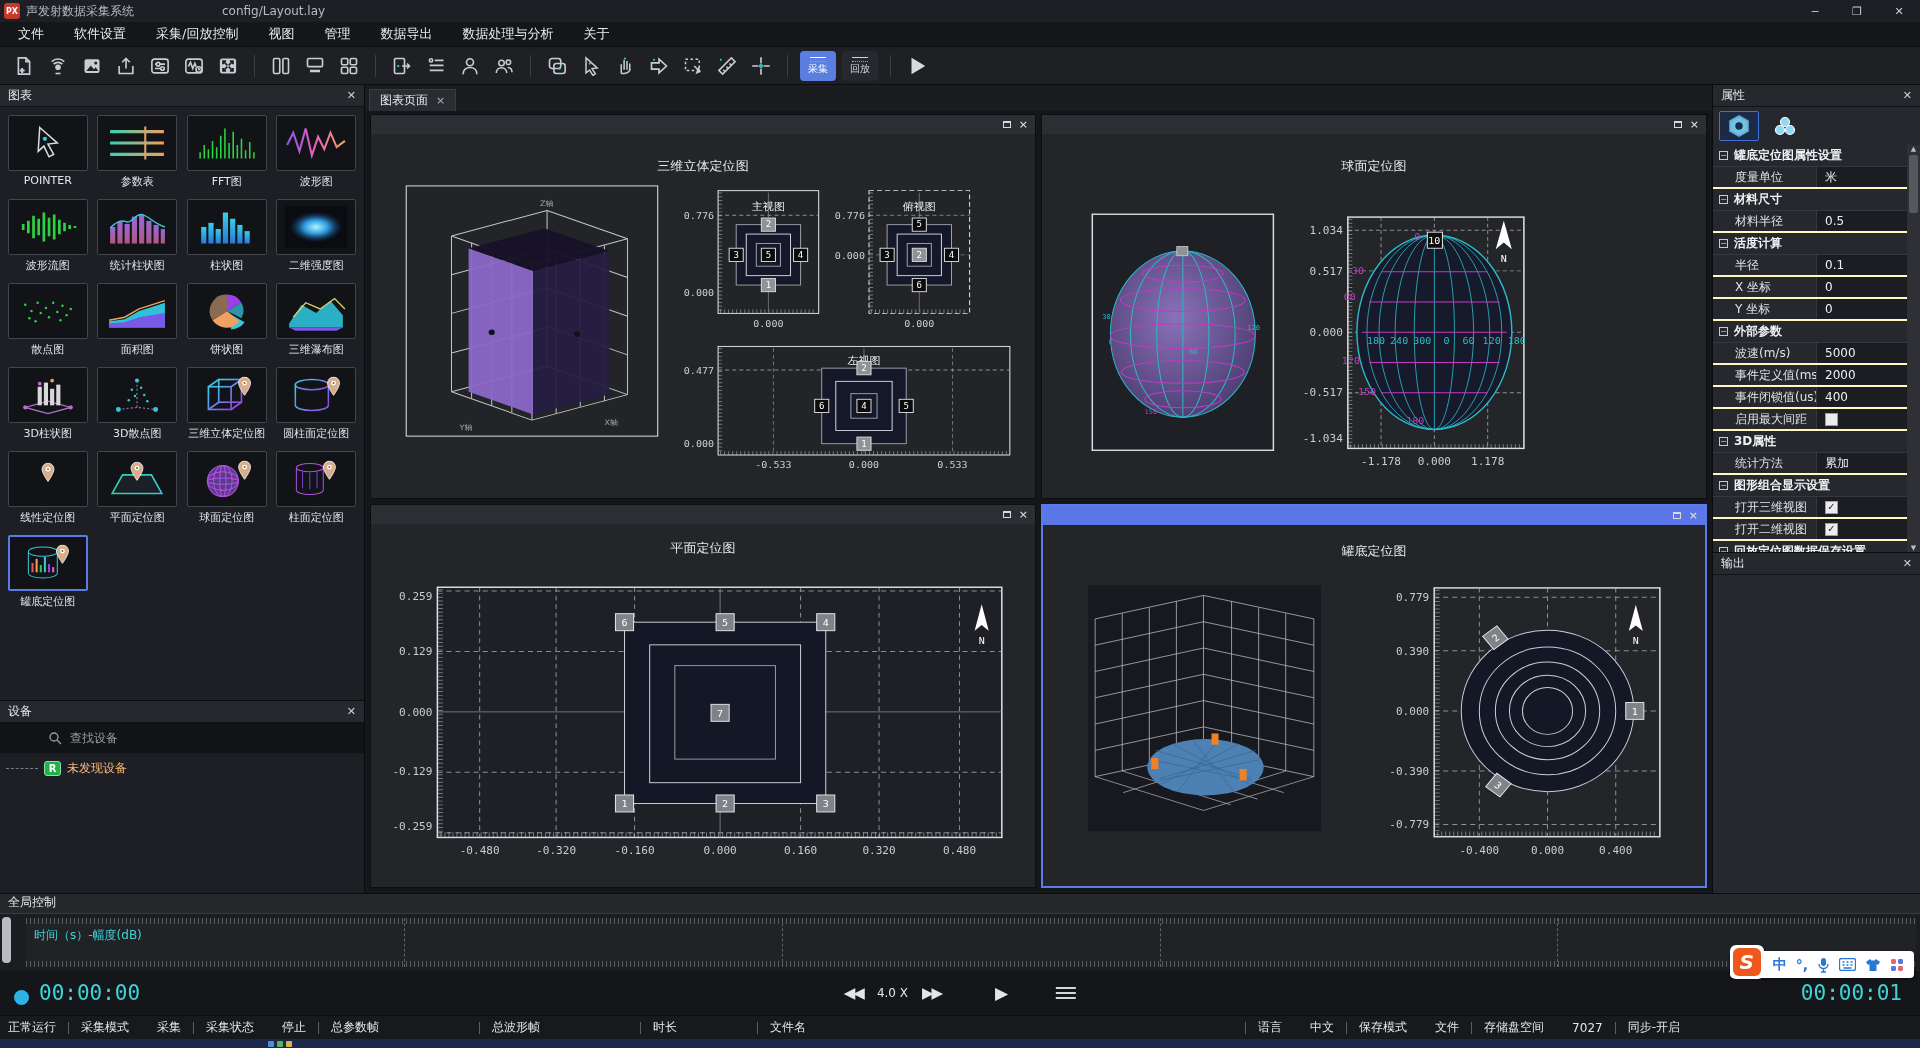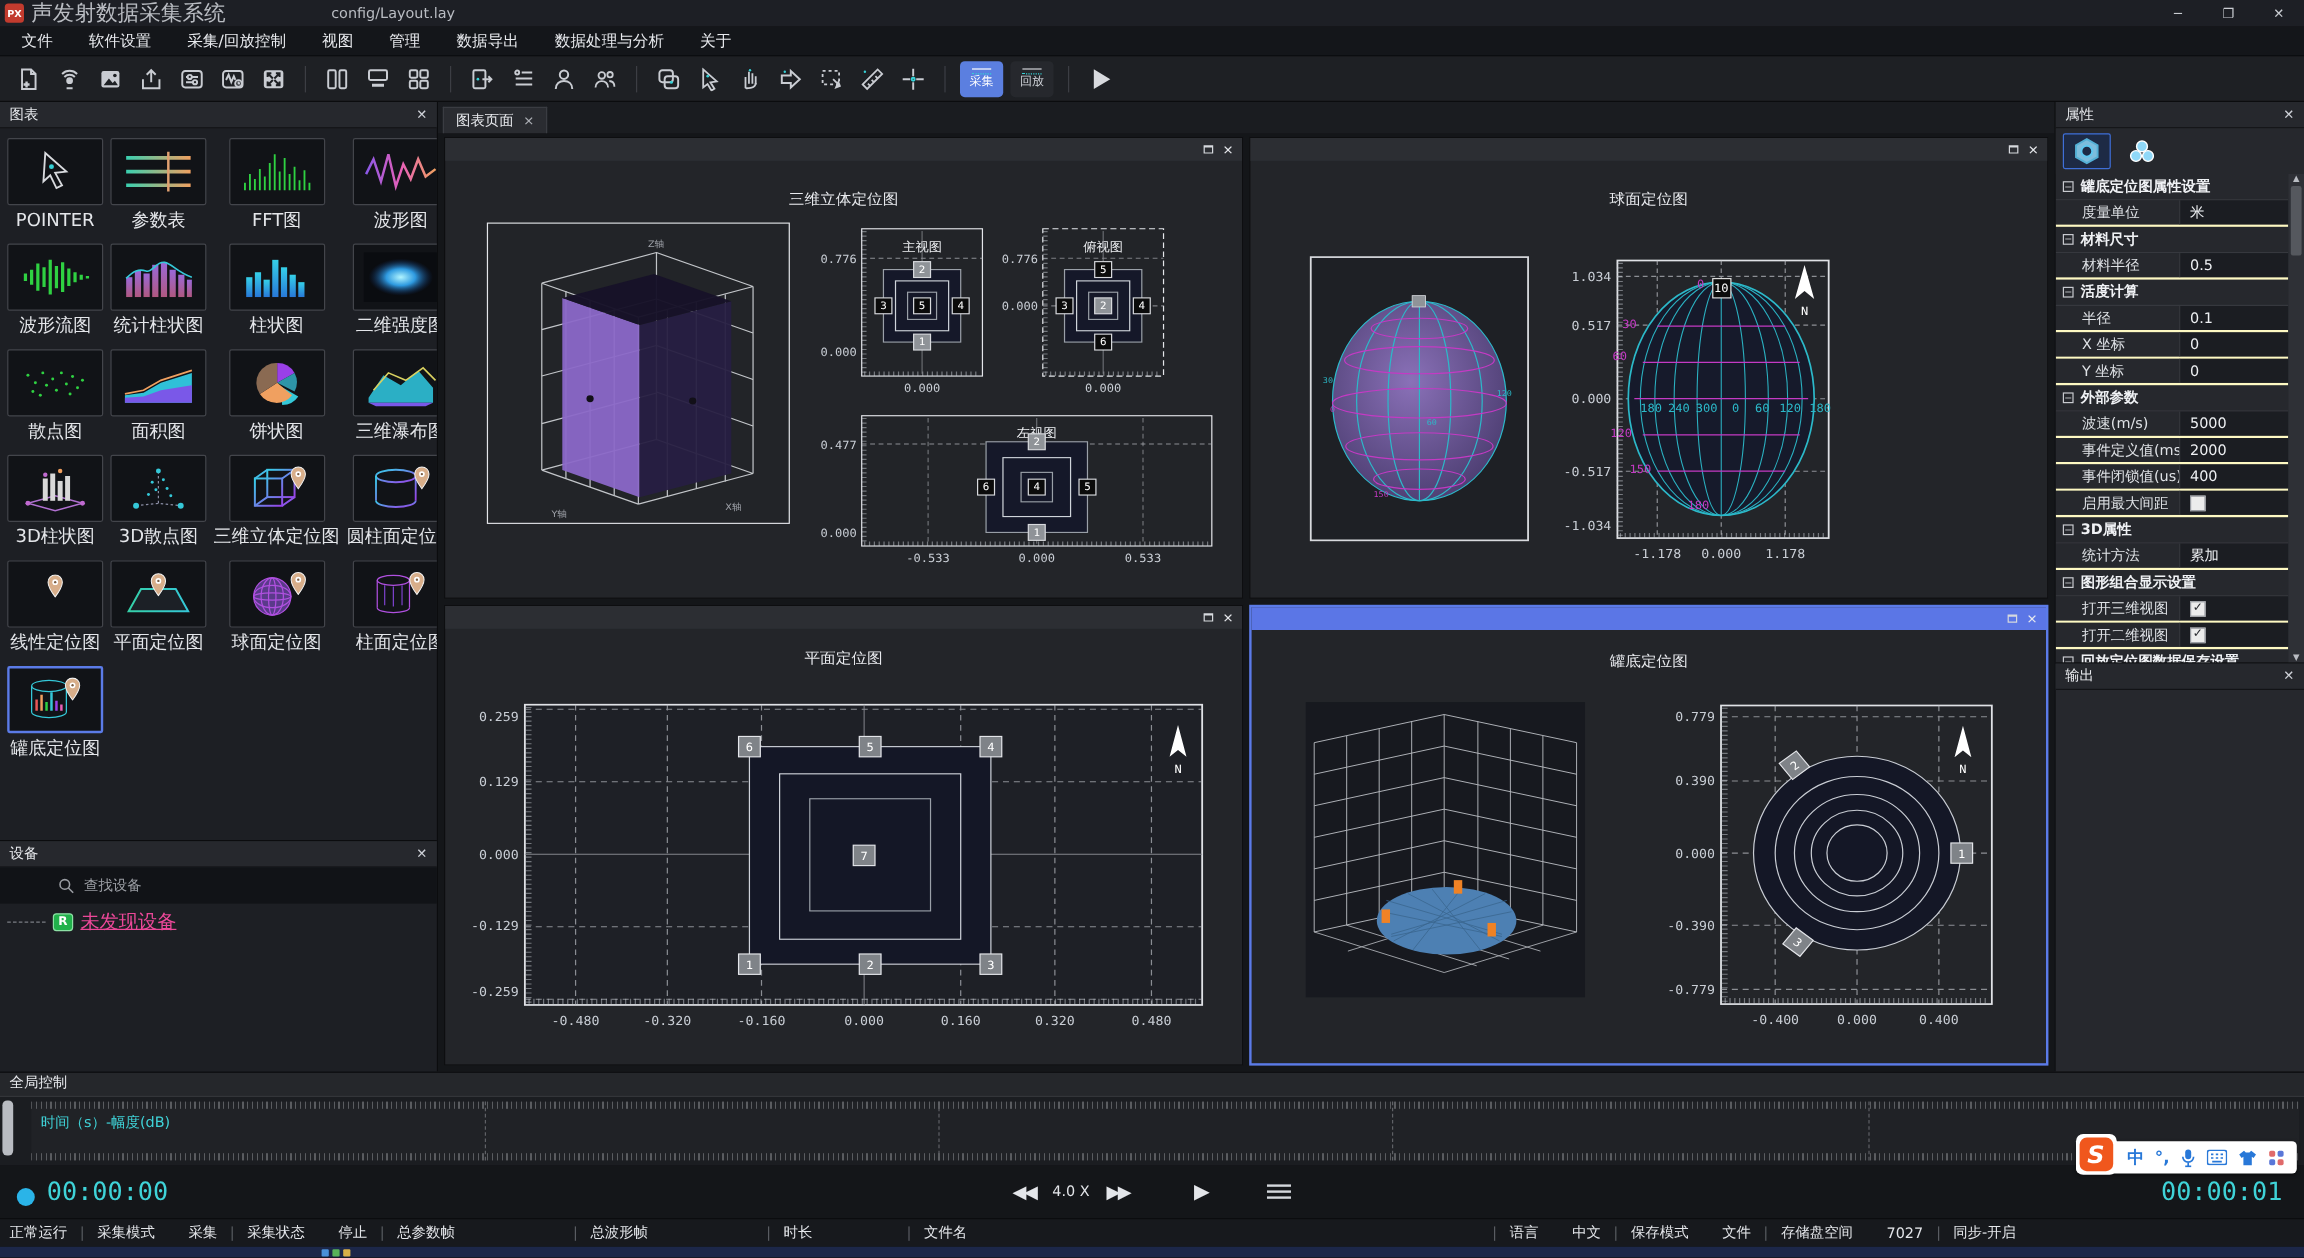--- a/index.html
+++ b/index.html
@@ -3,21 +3,21 @@
 <meta charset="utf-8">
 <style>
   *{margin:0;padding:0;box-sizing:border-box;}
   html,body{width:1920px;height:1048px;overflow:hidden;background:#141619;
     font-family:"DejaVu Sans","Liberation Sans",sans-serif;color:#d4d7dc;font-size:13px;}
   .app{width:1920px;height:1048px;display:flex;flex-direction:column;}
   
   .titlebar{height:22px;background:#1d1f25;display:flex;align-items:center;flex:0 0 auto;}
   .logo{width:16px;height:16px;margin:0 6px 0 4px;background:#c23b2e;border-radius:3px;
     color:#fff;font-size:8px;font-weight:bold;display:flex;align-items:center;justify-content:center;}
-  .apptitle{color:#b9bcc2;font-size:18px;}
+  .apptitle{color:#b9bcc2;font-size:12px;}
   .filepath{color:#b9bcc2;font-size:12px;margin-left:88px;}
   .winbtns{margin-left:auto;display:flex;}
   .winbtn{width:42px;height:22px;display:flex;align-items:center;justify-content:center;color:#c9ccd2;font-size:11px;}
   
   .menubar{height:25px;background:#14161a;display:flex;align-items:center;gap:30px;padding-left:18px;flex:0 0 auto;border-bottom:1px solid #0b0c0e;}
   .menu-item{color:#e8eaee;font-size:13px;cursor:default;}
   
   .toolbar{height:38px;background:#1e2024;display:flex;align-items:center;padding-left:10px;gap:6px;flex:0 0 auto;border-bottom:1px solid #0b0c0e;}
   .tbi{width:28px;height:28px;display:flex;align-items:center;justify-content:center;border-radius:3px;}
   .tbi svg{display:block;}
@@ -28,28 +28,28 @@
   
   .workspace{flex:0 0 808px;display:flex;min-height:0;}
   .left-col{width:365px;display:flex;flex-direction:column;border-right:1px solid #0b0c0e;}
   .panel-hdr{height:22px;background:#26282d;display:flex;align-items:center;padding:0 8px;color:#e6e8ec;font-size:12px;flex:0 0 auto;border-bottom:1px solid #121316;}
   .panel-hdr .x{margin-left:auto;color:#cfd2d8;font-size:11px;}
   .gallery{flex:0 0 615px;background:#1d1f24;display:flex;flex-direction:column;min-height:0;}
   .cards{padding:8px 6px;display:grid;grid-template-columns:repeat(4,1fr);gap:10px 6px;overflow:hidden;}
   .card{display:flex;flex-direction:column;align-items:center;gap:3px;}
   .card .box{width:80px;height:56px;background:#111317;border:1px solid #43454b;border-radius:2px;display:flex;align-items:center;justify-content:center;overflow:hidden;}
   .card.sel .box{border:2px solid #5b7be8;}
-  .card .lbl{font-size:15px;color:#e4e6ea;white-space:nowrap;}
+  .card .lbl{font-size:11px;color:#e4e6ea;white-space:nowrap;}
   .devices{flex:1;background:#1d1f24;display:flex;flex-direction:column;border-top:1px solid #0b0c0e;}
   .search-row{height:30px;background:#111317;display:flex;align-items:center;gap:8px;padding-left:48px;color:#9a9da3;font-size:12px;}
   .dev-item{height:30px;display:flex;align-items:center;padding-left:6px;gap:6px;}
   .dash{width:32px;border-top:1px dashed #7a7d83;}
   .ricon{width:17px;height:15px;background:#21b14b;border:1px solid #8de0a5;border-radius:3px;color:#fff;
     font-size:10px;font-weight:bold;display:flex;align-items:center;justify-content:center;}
-  .dev-lbl{color:#ec4899;font-size:16px;text-decoration:underline;}
+  .dev-lbl{color:#fdba74;font-size:12px;}
   
   .center-col{flex:1;display:flex;flex-direction:column;min-width:0;background:#141619;}
   .tabbar{height:26px;background:#1a1c20;display:flex;align-items:flex-end;padding-left:4px;flex:0 0 auto;}
   .tab{height:22px;background:#2a2c31;color:#e8eaee;font-size:12px;display:flex;align-items:center;gap:8px;padding:0 10px;border:1px solid #3a3c42;border-bottom:none;}
   .tab .x{color:#aeb1b7;font-size:11px;}
   .chart-grid{flex:1;display:grid;grid-template-columns:1fr 1fr;grid-template-rows:1fr 1fr;gap:5px;padding:3px 5px 5px 5px;min-height:0;}
   .cpanel{background:#232529;border:1px solid #0d0e10;display:flex;flex-direction:column;min-height:0;}
   .cpanel.sel{border:2px solid #5b7be8;}
   .ctitle{height:19px;background:#2c2e33;display:flex;align-items:center;justify-content:flex-end;gap:8px;padding:0 7px;flex:0 0 auto;}
   .cpanel.sel .ctitle{background:#5b76e6;}

